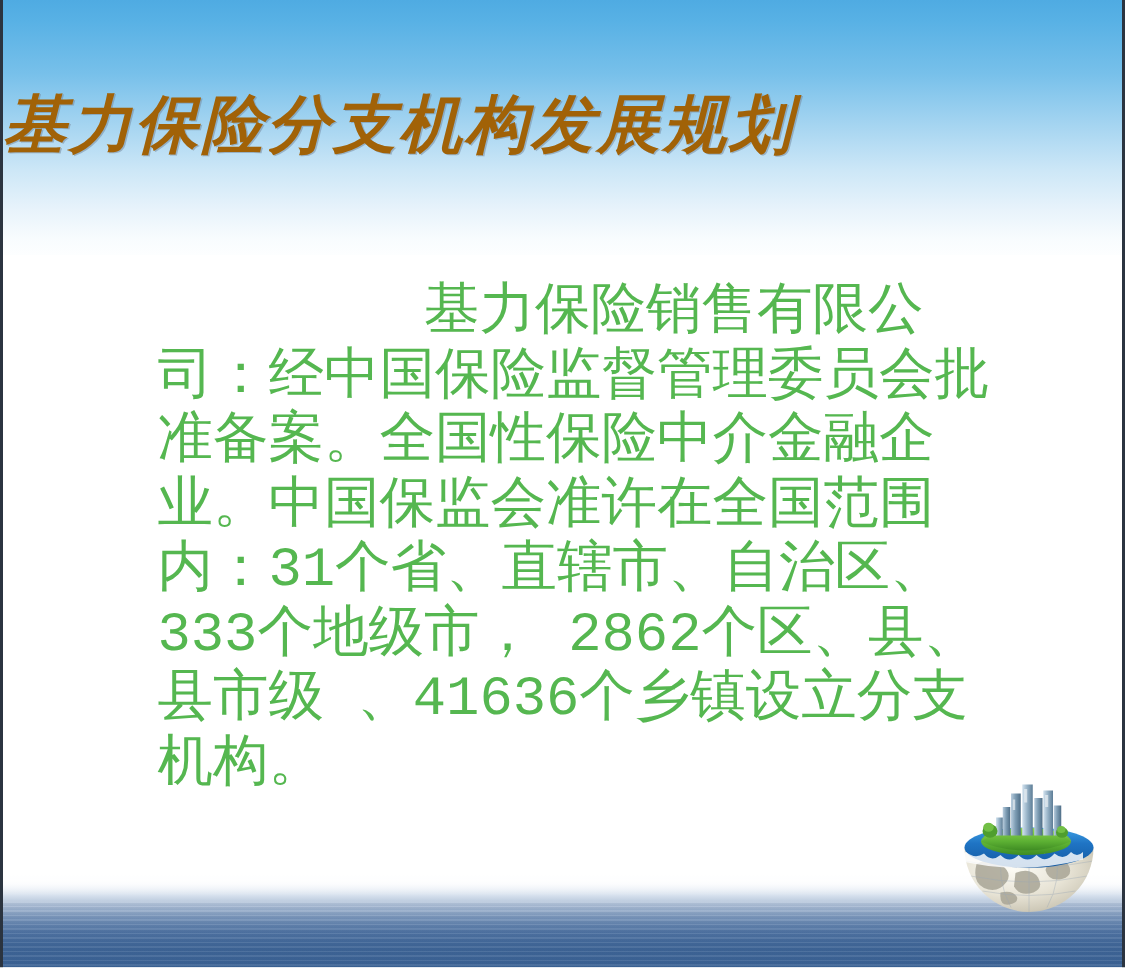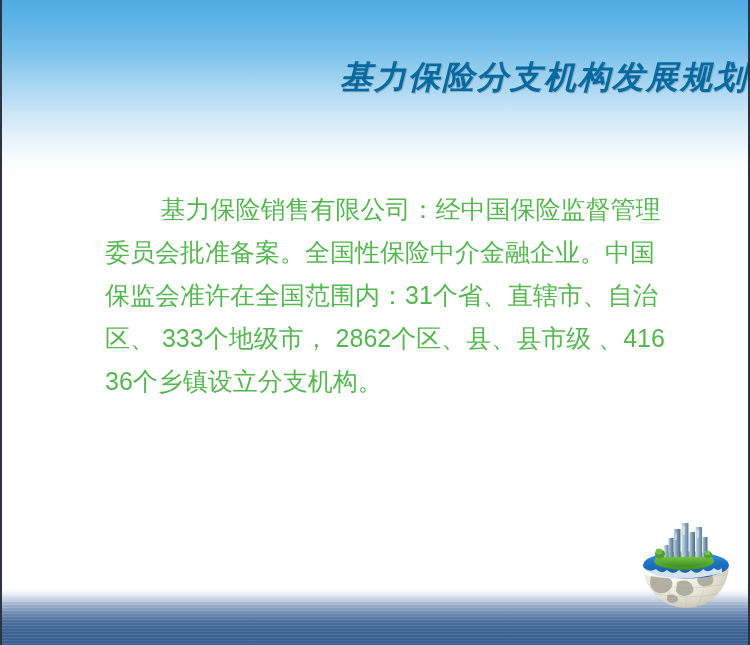--- a/index.html
+++ b/index.html
@@ -100,42 +100,42 @@
     pointer-events: none;
   }
 
   
   .title {
     position: absolute;
     z-index: 6;
     left: 0;
     right: 0;
     top: 58px;
-    text-align: right;
-    color: #0369a1;
+    text-align: left;
+    color: #a16207;
     font-family: "DejaVu Serif", "Liberation Serif", serif;
     font-weight: bold;
     font-style: italic;
-    font-size: 32px;
+    font-size: 42px;
     letter-spacing: 2px;
     line-height: 1.2;
     white-space: nowrap;
     text-shadow: 1px 1px 0 rgba(120,140,160,0.55);
   }
 
   
   .body-text {
     position: absolute;
     z-index: 6;
     left: 103px;
     top: 188px;
     width: 560px;
     color: #55b750;
-    font-family: Liberation Sans, sans-serif;
-    font-size: 25px;
+    font-family: Liberation Mono, monospace;
+    font-size: 37px;
     line-height: 43px;
     letter-spacing: 0px;
     text-align: left;
     white-space: pre-wrap;
     word-break: break-all;
   }
 
   
   .globe {
     position: absolute;

